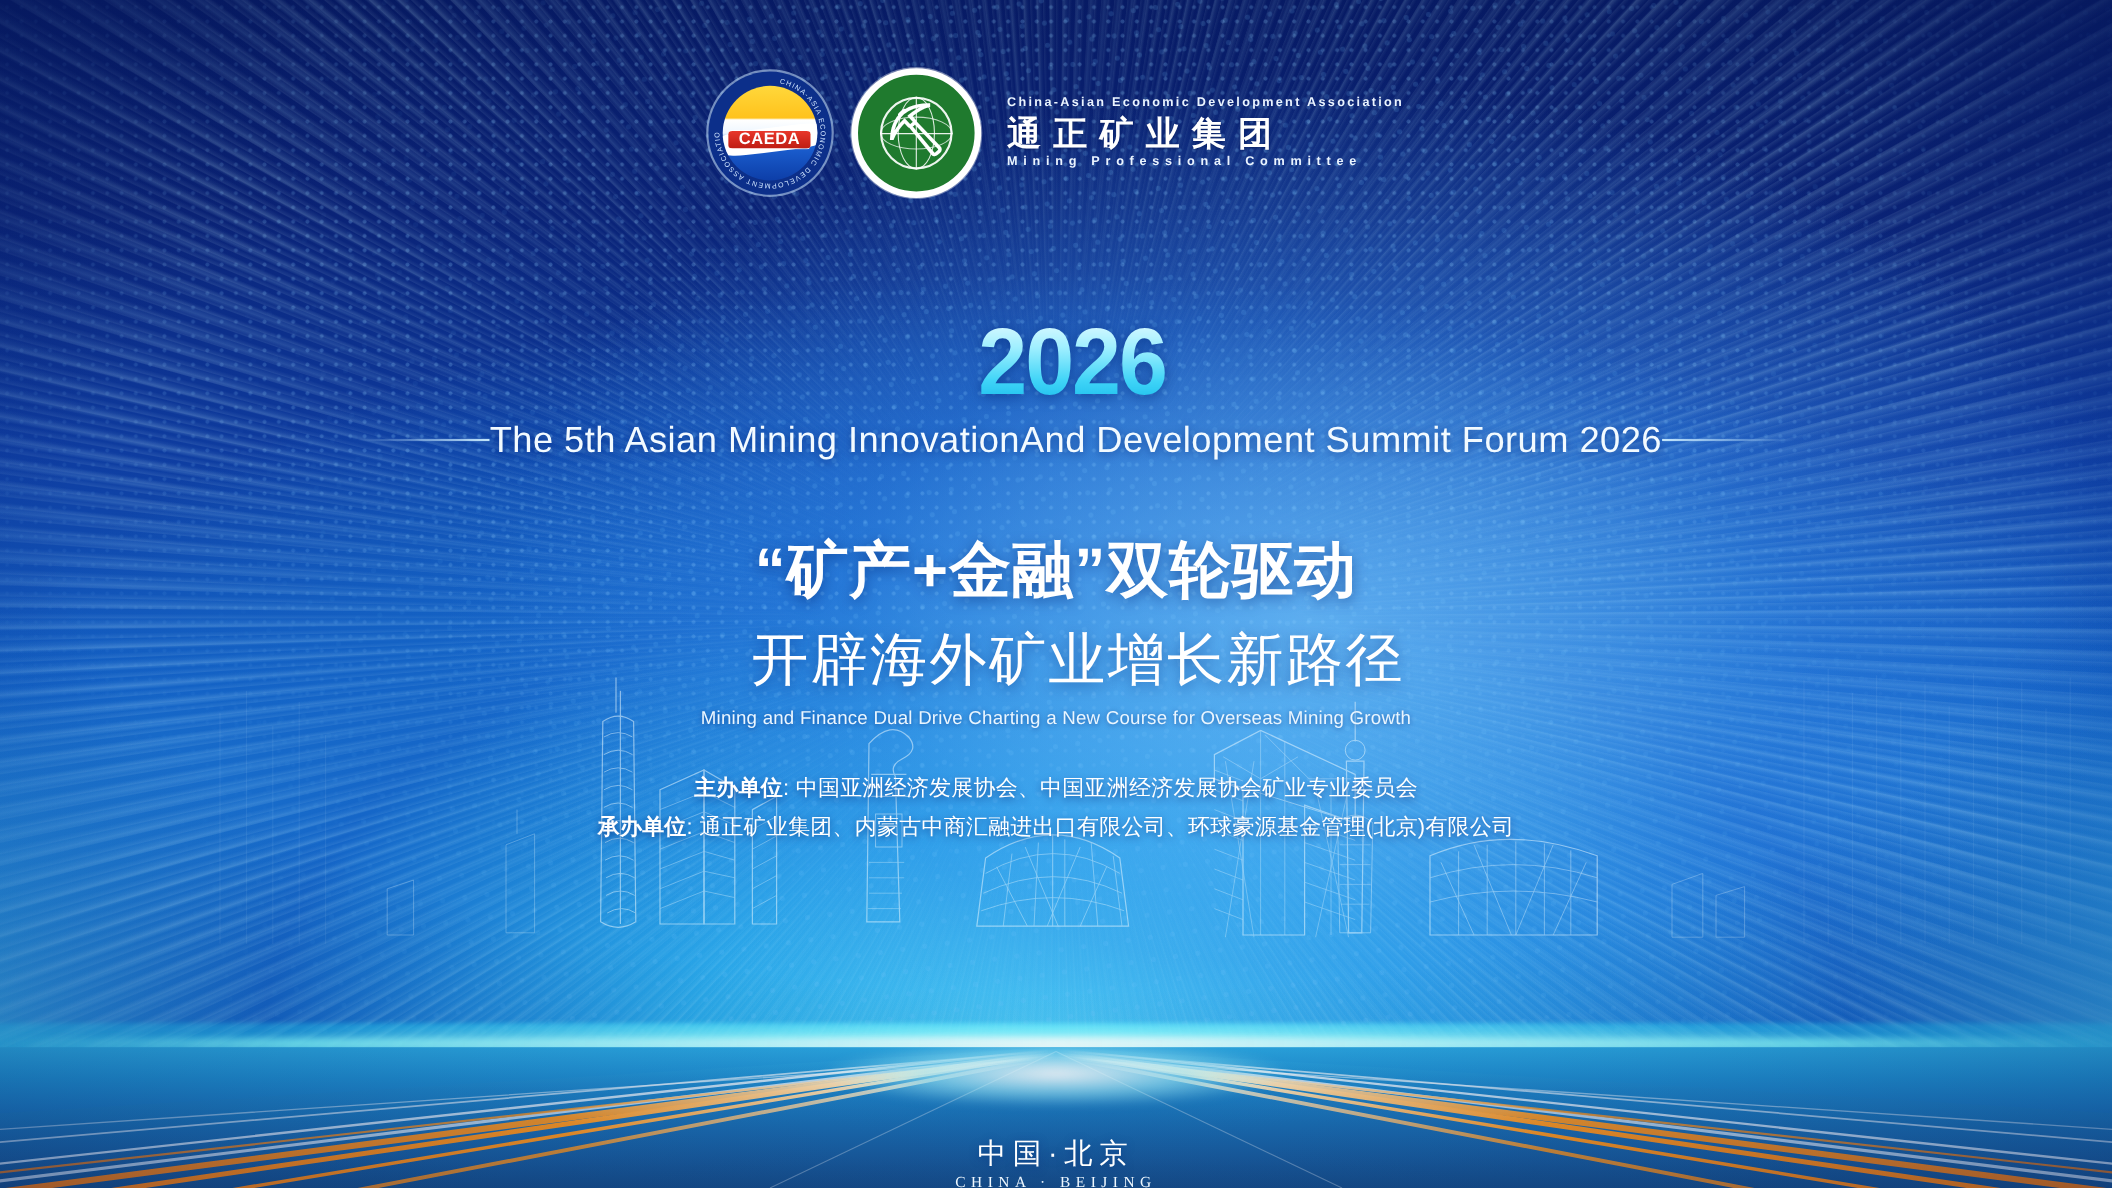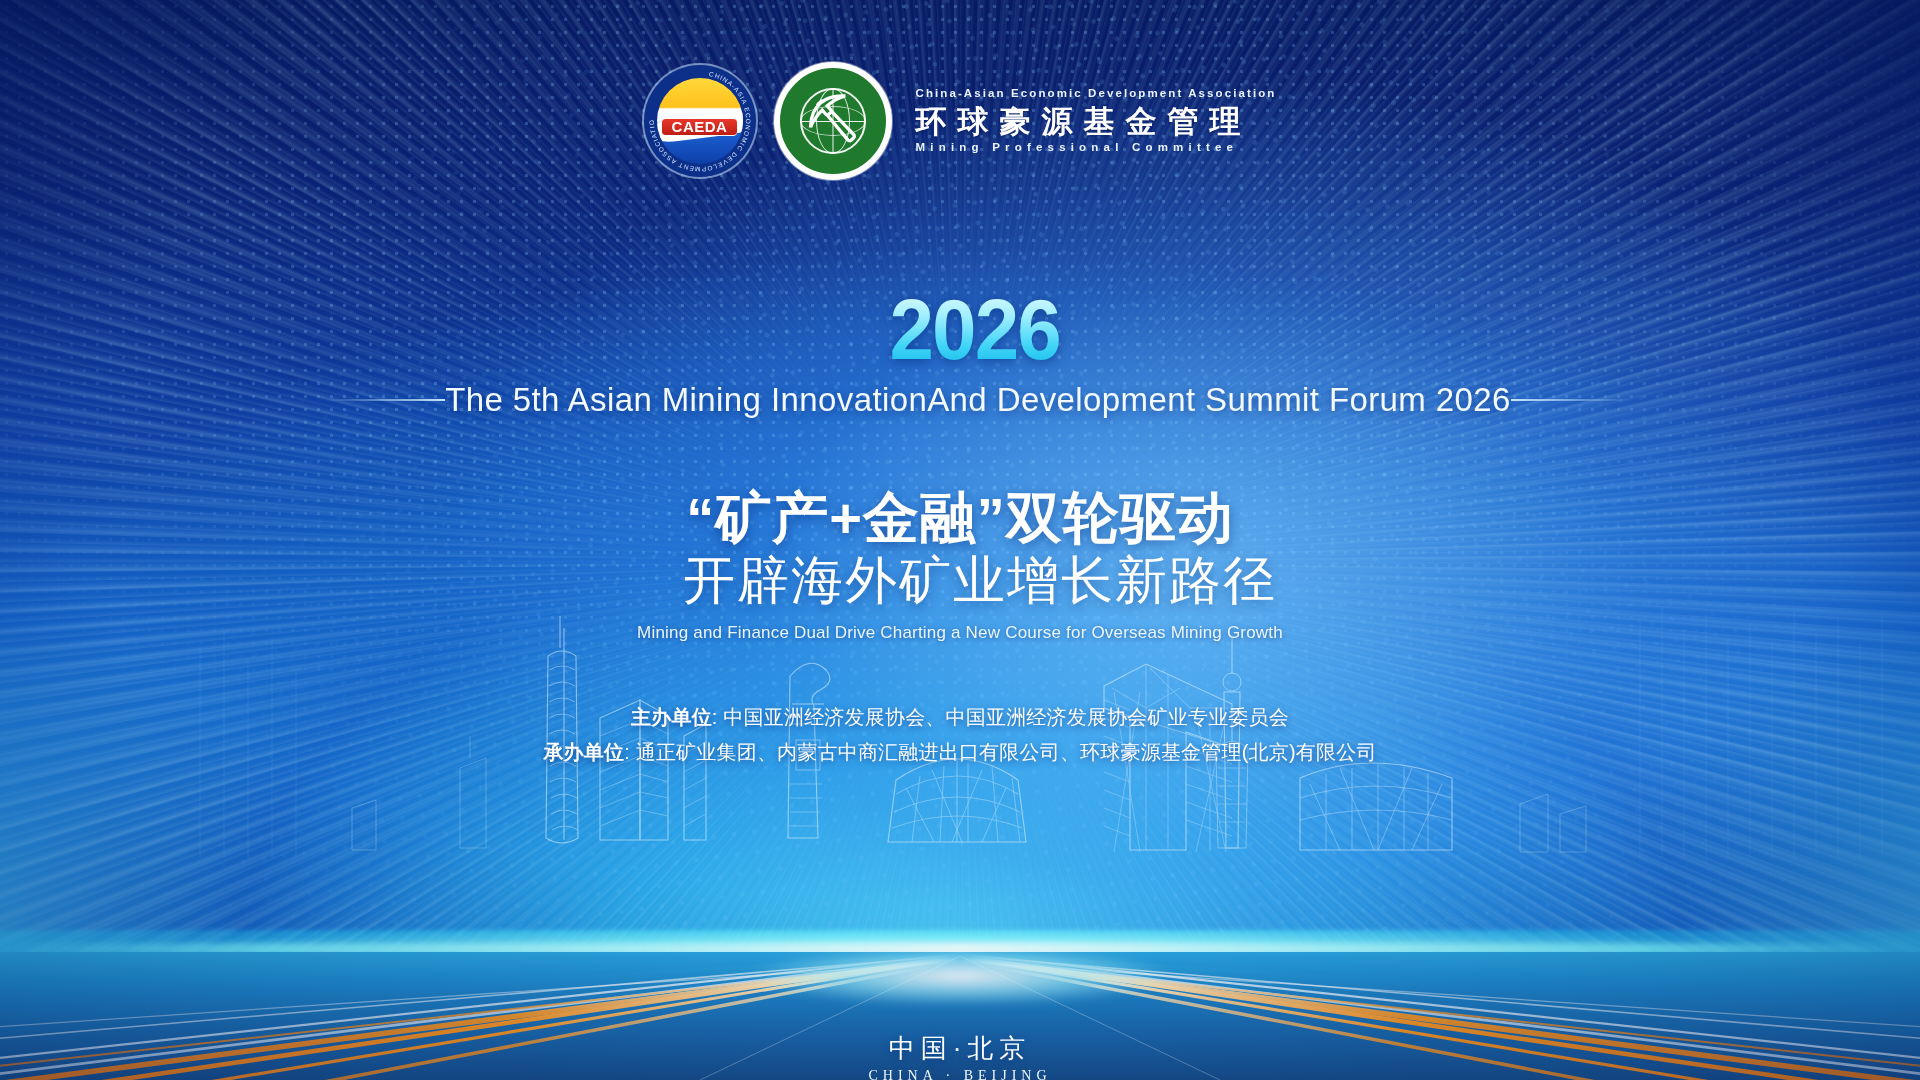--- a/index.html
+++ b/index.html
@@ -112,21 +112,21 @@
   .rule { width:120px; height:2px; background:linear-gradient(90deg, rgba(200,235,255,0) 0%, rgba(205,238,255,.95) 100%); }
   .rule.right { background:linear-gradient(270deg, rgba(200,235,255,0) 0%, rgba(205,238,255,.95) 100%); }
   .subtitle-en { font:400 33px/1.1 "Liberation Sans",sans-serif; color:#f2faff; letter-spacing:.4px;
       text-shadow:0 2px 8px rgba(0,30,110,.55); }
 
   
   #slogan { position:absolute; left:0; right:0; top:487px; text-align:center; z-index:40; }
   .slogan1 { font:700 56px/1.12 "Liberation Sans",sans-serif; color:#ffffff; letter-spacing:1px;
       text-shadow:0 3px 12px rgba(4,40,120,.55); }
   .slogan2 { font:400 52px/1.18 "Liberation Sans",sans-serif; color:#ffffff; letter-spacing:2px;
-      text-shadow:0 3px 12px rgba(4,40,120,.5); margin-top:0;padding-left:40px; }
+      text-shadow:0 3px 12px rgba(4,40,120,.5); margin-top:20px;padding-left:40px; }
   .slogan-en { font:400 17px/1.4 "Liberation Sans",sans-serif; color:#eaf6ff; letter-spacing:.2px; margin-top:10px;
       text-shadow:0 1px 5px rgba(0,30,110,.5); }
 
   
   #organizers { position:absolute; left:0; right:0; top:700px; text-align:center; z-index:40; }
   .org-line { font:400 20px/1.75 "Liberation Sans",sans-serif; color:#ffffff; letter-spacing:.2px;
       text-shadow:0 2px 7px rgba(0,30,110,.6); }
   .org-line b { font-weight:700; }
 
   
@@ -197,21 +197,21 @@
         <div class="mer a"></div>
         <div class="par"></div>
         <div class="ell1"></div>
         <div class="ell2"></div>
         <div class="hammers">⛏</div>
       </div>
     </div>
 
     <div class="org-text">
       <div class="org-en1">China-Asian Economic Development Association</div>
-      <div class="org-cn2">环球豪源基金管理</div>
+      <div class="org-cn2">通正矿业集团</div>
       <div class="org-en2">Mining Professional Committee</div>
     </div>
   </div>
 
   <div id="title-block">
     <div class="title-row">
       <span class="year">2026</span>
     </div>
     <div class="subtitle-en-row">
       <span class="rule"></span>

